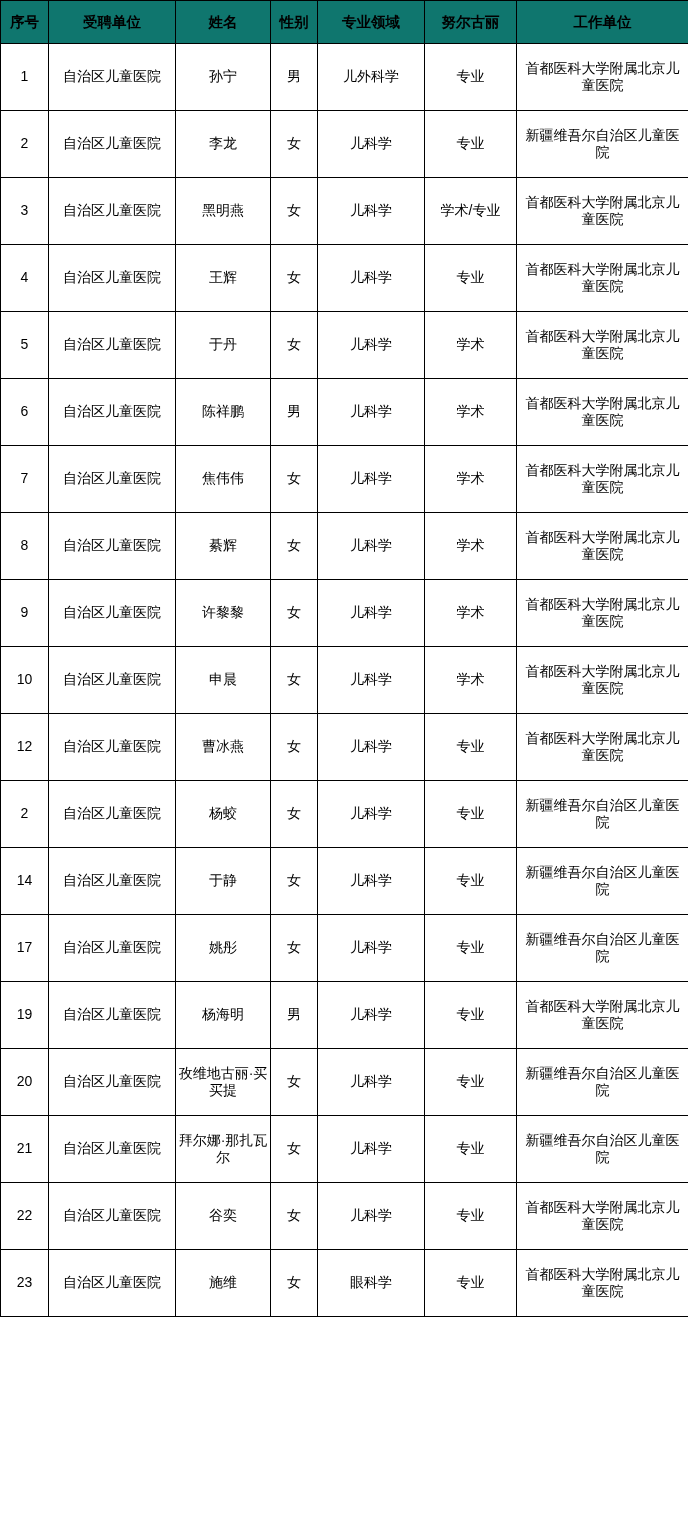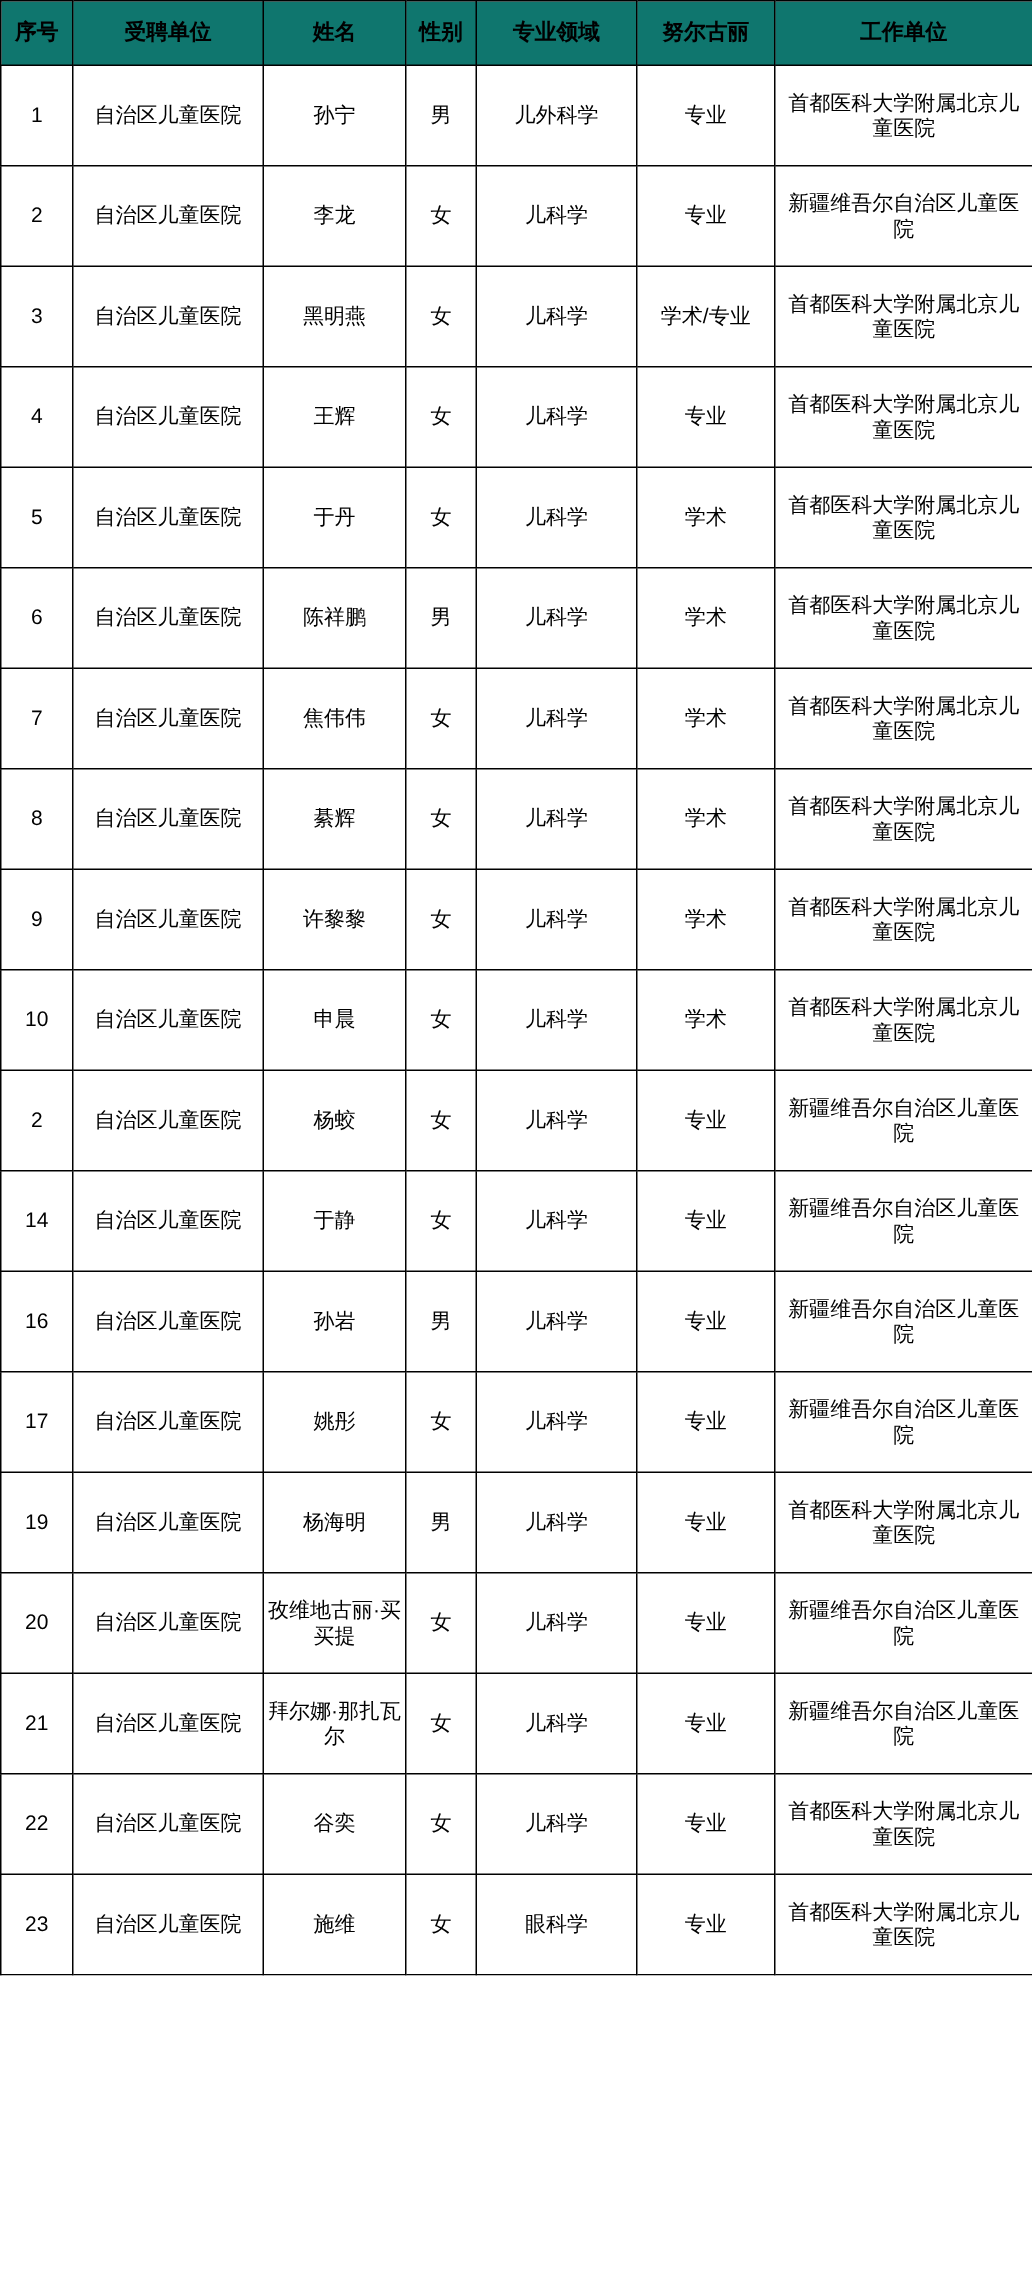--- a/index.html
+++ b/index.html
@@ -154,42 +154,42 @@
       <tr>
         <td>10</td>
         <td>自治区儿童医院</td>
         <td>申晨</td>
         <td>女</td>
         <td>儿科学</td>
         <td>学术</td>
         <td>首都医科大学附属北京儿童医院</td>
       </tr>
       <tr>
+        <td>12</td>
+        <td>自治区儿童医院</td>
+        <td>曹冰燕</td>
+        <td>女</td>
+        <td>儿科学</td>
+        <td>专业</td>
+        <td>首都医科大学附属北京儿童医院</td>
+      </tr>
+      <tr>
         <td>2</td>
         <td>自治区儿童医院</td>
         <td>杨蛟</td>
         <td>女</td>
         <td>儿科学</td>
         <td>专业</td>
         <td>新疆维吾尔自治区儿童医院</td>
       </tr>
       <tr>
         <td>14</td>
         <td>自治区儿童医院</td>
         <td>于静</td>
         <td>女</td>
-        <td>儿科学</td>
-        <td>专业</td>
-        <td>新疆维吾尔自治区儿童医院</td>
-      </tr>
-      <tr>
-        <td>16</td>
-        <td>自治区儿童医院</td>
-        <td>孙岩</td>
-        <td>男</td>
         <td>儿科学</td>
         <td>专业</td>
         <td>新疆维吾尔自治区儿童医院</td>
       </tr>
       <tr>
         <td>17</td>
         <td>自治区儿童医院</td>
         <td>姚彤</td>
         <td>女</td>
         <td>儿科学</td>

